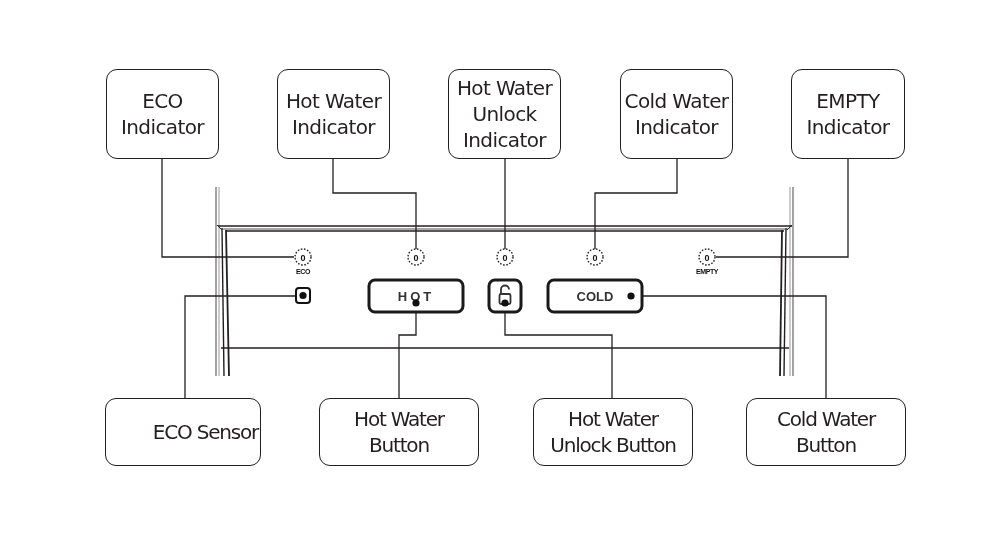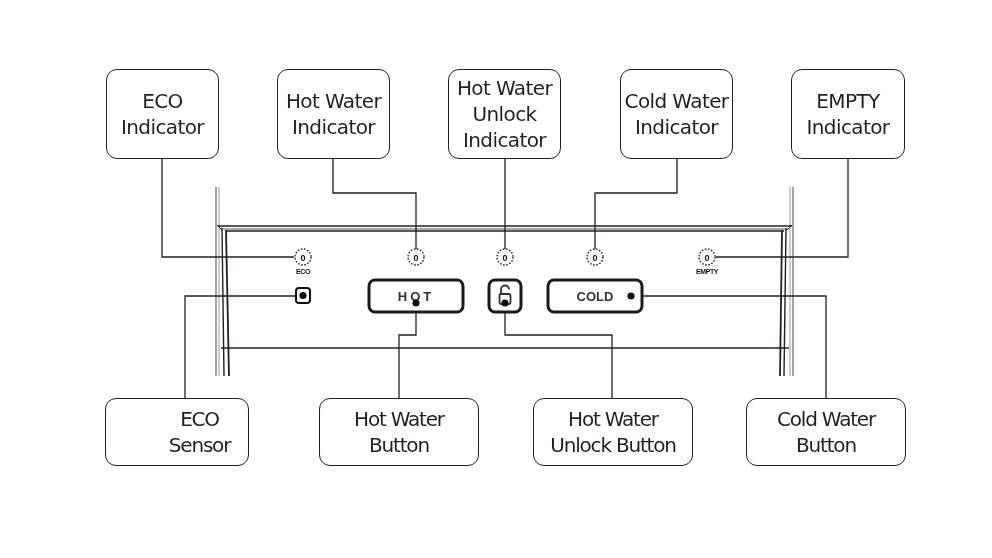--- a/index.html
+++ b/index.html
@@ -113,19 +113,19 @@
 <div class="callout" style="left:277px;top:69px;width:113px;height:90px;">Hot Water
 Indicator</div>
 <div class="callout" style="left:448px;top:69px;width:113px;height:90px;">Hot Water
 Unlock
 Indicator</div>
 <div class="callout" style="left:620px;top:69px;width:113px;height:90px;">Cold Water
 Indicator</div>
 <div class="callout" style="left:791px;top:69px;width:114px;height:90px;">EMPTY
 Indicator</div>
 
-<div class="callout cond" style="left:105px;top:398px;width:144px;height:68px;padding-left:45px;">ECO Sensor</div>
+<div class="callout cond" style="left:105px;top:398px;width:156px;height:68px;padding-left:45px;">ECO Sensor</div>
 <div class="callout cond" style="left:319px;top:398px;width:160px;height:68px;">Hot Water
 Button</div>
 <div class="callout cond" style="left:533px;top:398px;width:160px;height:68px;">Hot Water
 Unlock Button</div>
 <div class="callout cond" style="left:746px;top:398px;width:160px;height:68px;">Cold Water
 Button</div>
 
 </body></html>

